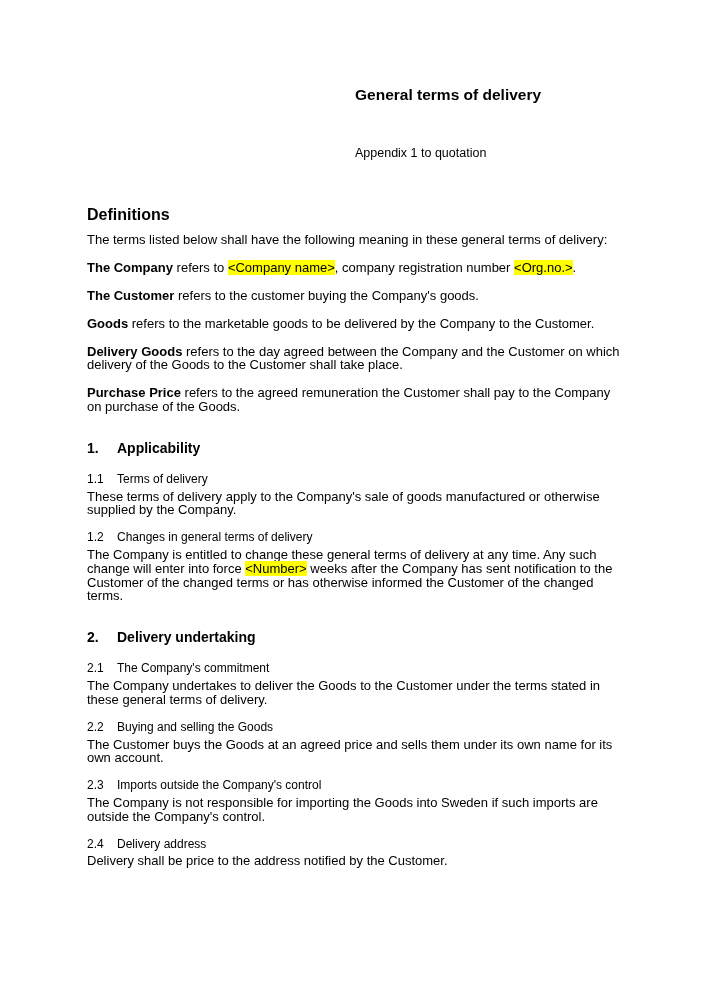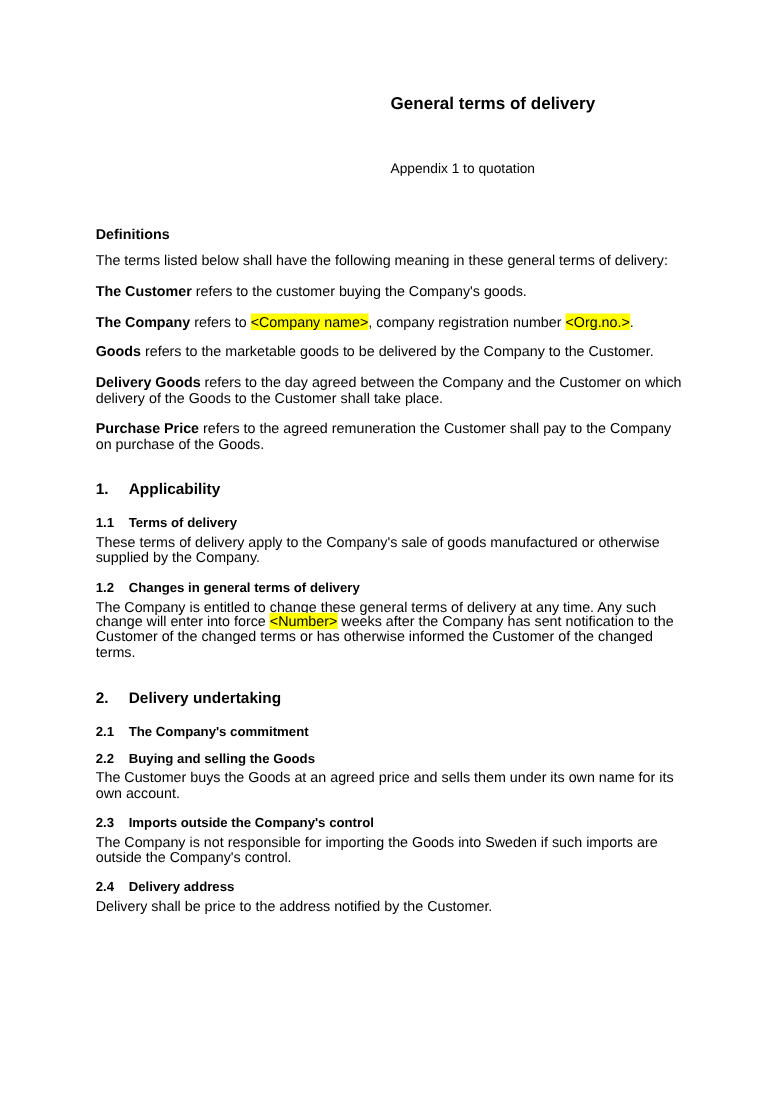--- a/index.html
+++ b/index.html
@@ -10,24 +10,24 @@
     height: 876px;
     background: #ffffff;
     color: #000000;
     font-family: "Liberation Sans", "DejaVu Sans", sans-serif;
     overflow: hidden;
   }
   .doc-header { position: absolute; left: 355px; top: 86px; }
   .doc-title { font-size: 15.5px; font-weight: bold; line-height: 1.2; }
   .doc-subtitle { font-size: 12.5px; line-height: 1.3; margin-top: 40px; }
   .doc-body { position: absolute; left: 87px; top: 206px; width: 533px; }
-  .h-def { font-size: 13px; font-weight: bold; line-height: 1.15; margin: 0 0 9px; }
+  .h-def { font-size: 16px; font-weight: bold; line-height: 1.15; margin: 0 0 9px; }
   .para { font-size: 13px; line-height: 13.8px; margin: 0 0 14px; }
   .h-sec { display: flex; font-size: 14px; font-weight: bold; line-height: 1.15; margin: 26px 0 17px; }
-  .h-sub { display: flex; font-size: 12px; font-weight: bold; line-height: 1.15; margin: 11px 0 3px; }
+  .h-sub { display: flex; font-size: 12px; font-weight: normal; line-height: 1.15; margin: 11px 0 3px; }
   .h-sec .num { flex: 0 0 30px; }
   .h-sub .num { flex: 0 0 30px; }
   .b { font-weight: bold; }
   .hl { background: var(--hl, #ffff00); }
   .doc-footer {
     position: absolute;
     left: 0;
     top: 937px;
     width: 100%;
     text-align: left;
@@ -41,22 +41,22 @@
   <header class="doc-header">
     <div class="doc-title">General terms of delivery</div>
     <div class="doc-subtitle">Appendix 1 to quotation</div>
   </header>
 
   <main class="doc-body">
     <section>
       <h2 class="h-def">Definitions</h2>
       <p class="para">The terms listed below shall have the following meaning in these general terms of delivery:</p>
       <div id="definitions-items">
+          <p class="para"><span class="b">The Company</span><span> refers to </span><span class="hl">&lt;Company name&gt;</span><span>, company registration number </span><span class="hl">&lt;Org.no.&gt;</span><span>.</span></p>
           <p class="para"><span class="b">The Customer</span><span> refers to the customer buying the Company's goods.</span></p>
-          <p class="para"><span class="b">The Company</span><span> refers to </span><span class="hl">&lt;Company name&gt;</span><span>, company registration number </span><span class="hl">&lt;Org.no.&gt;</span><span>.</span></p>
           <p class="para"><span class="b">Goods</span><span> refers to the marketable goods to be delivered by the Company to the Customer.</span></p>
           <p class="para"><span class="b">Delivery Goods</span><span> refers to the day agreed between the Company and the Customer on which delivery of the Goods to the Customer shall take place.</span></p>
           <p class="para"><span class="b">Purchase Price</span><span> refers to the agreed remuneration the Customer shall pay to the Company on purchase of the Goods.</span></p>
         </div>
     </section>
     <div id="sections">
         <section>
           <div class="h-sec">
             <span class="num">1.</span>
             <span>Applicability</span>
@@ -74,20 +74,21 @@
         </section>
         <section>
           <div class="h-sec">
             <span class="num">2.</span>
             <span>Delivery undertaking</span>
           </div>
           <div class="h-sub">
             <span class="num">2.1</span>
             <span>The Company's commitment</span>
           </div>
+          <p class="para"><span>The Company undertakes to deliver the Goods to the Customer under the terms stated in these general terms of delivery.</span></p>
           <div class="h-sub">
             <span class="num">2.2</span>
             <span>Buying and selling the Goods</span>
           </div>
           <p class="para"><span>The Customer buys the Goods at an agreed price and sells them under its own name for its own account.</span></p>
           <div class="h-sub">
             <span class="num">2.3</span>
             <span>Imports outside the Company's control</span>
           </div>
           <p class="para"><span>The Company is not responsible for importing the Goods into Sweden if such imports are outside the Company's control.</span></p>

